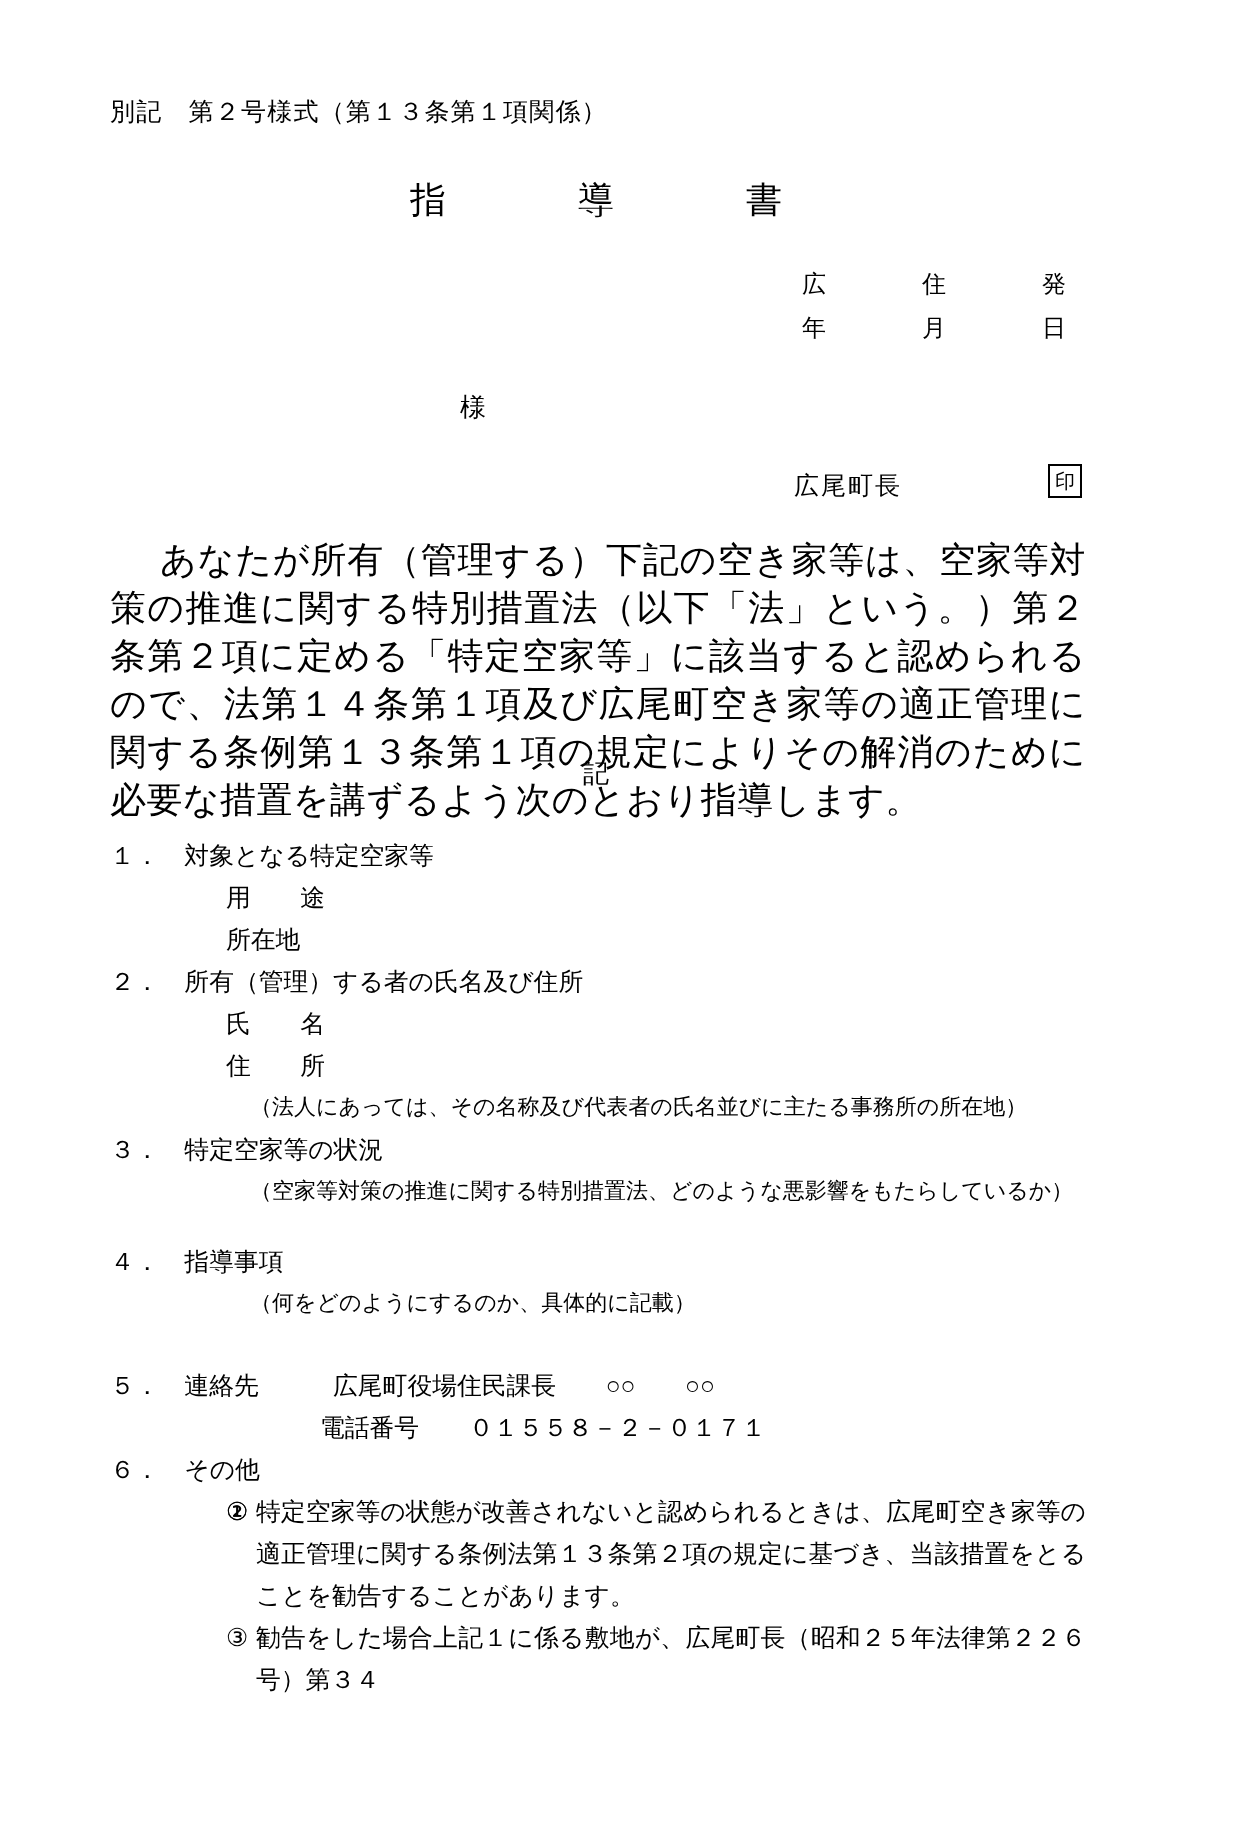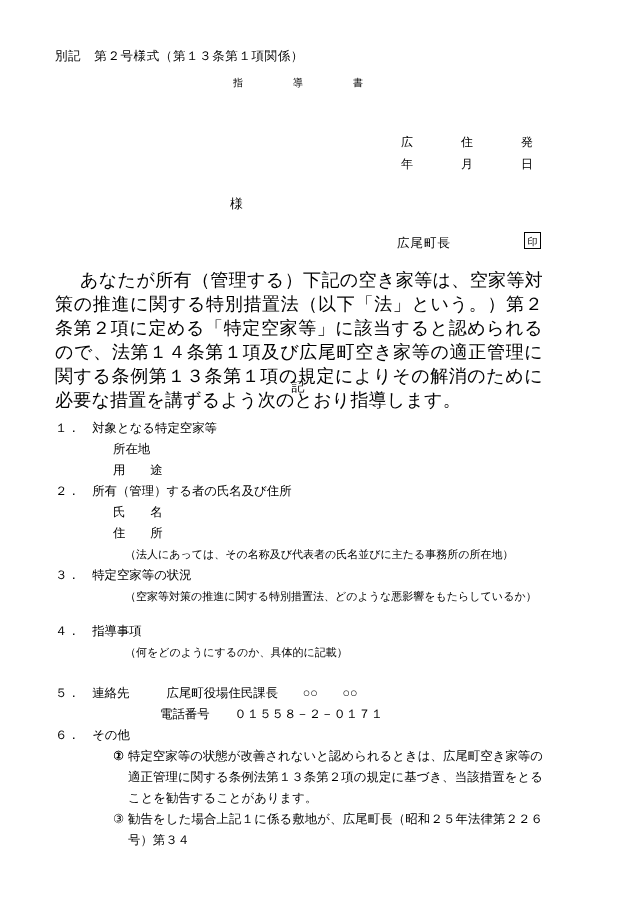--- a/index.html
+++ b/index.html
@@ -26,23 +26,23 @@
     position: absolute;
     left: 55px;
     top: 48px;
     font-size: 12.5px;
     letter-spacing: 0.6px;
   }
   .doc-title {
     position: absolute;
     left: 0;
     right: 0;
-    top: 76px;
+    top: 88px;
     text-align: center;
-    font-size: 10px;
+    font-size: 18px;
     letter-spacing: 10px;
     text-indent: 10px;
   }
   .ref-block {
     position: absolute;
     right: 55px;
     top: 131px;
     font-size: 12px;
     text-align: left;
     line-height: 22px;
@@ -165,22 +165,22 @@
   <div class="seal">印</div>
 
   <div class="body-para">あなたが所有（管理する）下記の空き家等は、空家等対策の推進に関する特別措置法（以下「法」という。）第２条第２項に定める「特定空家等」に該当すると認められるので、法第１４条第１項及び広尾町空き家等の適正管理に関する条例第１３条第１項の規定によりその解消のために必要な措置を講ずるよう次のとおり指導します。</div>
 
   <div class="ki">記</div>
 
   <div class="items">
 
     <div class="item">
       <div class="item-head"><span>１．</span>　<span>対象となる特定空家等</span></div>
+      <div class="sub i1">用　　途</div>
       <div class="sub i1">所在地</div>
-      <div class="sub i1">用　　途</div>
     </div>
 
     <div class="item">
       <div class="item-head"><span>２．</span>　<span>所有（管理）する者の氏名及び住所</span></div>
       <div class="sub i1">氏　　名</div>
       <div class="sub i1">住　　所</div>
       <div class="sub i2 small">（法人にあっては、その名称及び代表者の氏名並びに主たる事務所の所在地）</div>
     </div>
 
     <div class="item">

